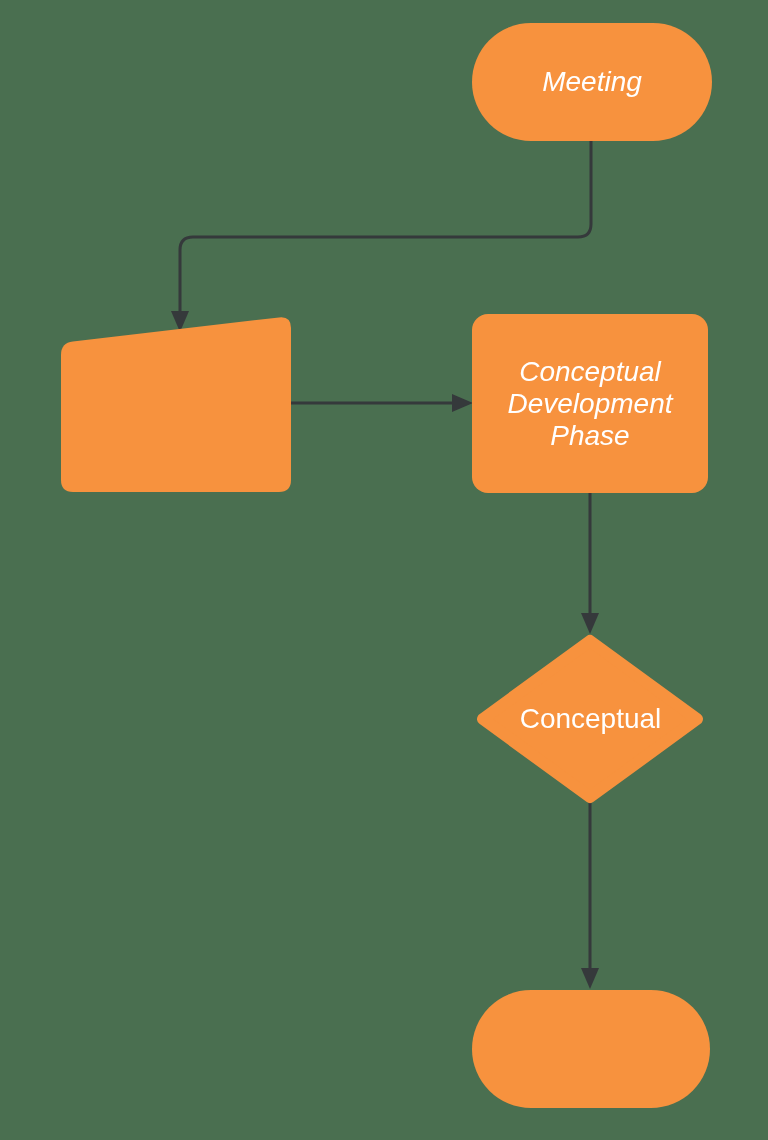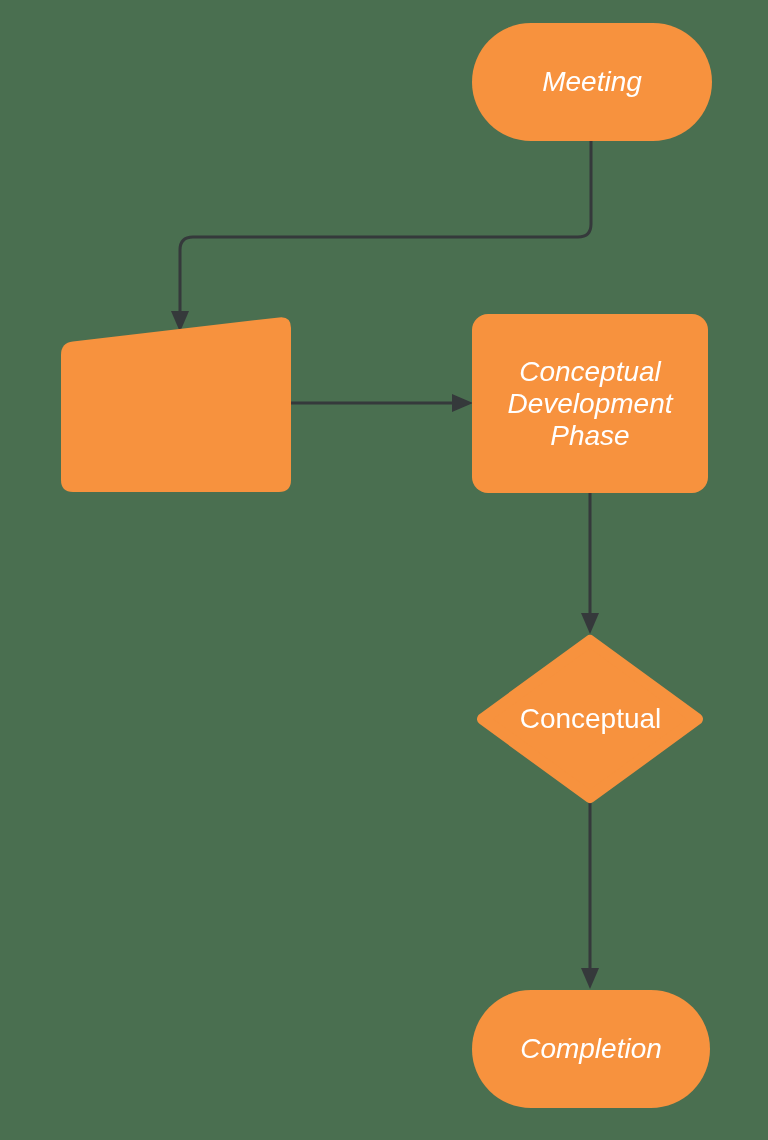--- a/index.html
+++ b/index.html
@@ -87,15 +87,14 @@
     <rect class="node-shape" x="472" y="990" width="238" height="118" rx="59" ry="59"></rect>
   </svg>
 
   <div class="node-label" style="left:472px; top:23px; width:240px; height:118px;">Meeting</div>
 
 
   <div class="node-label" style="left:490px; top:314px; width:200px; height:179px;text-align:center;">Conceptual Development Phase</div>
 
   <div class="node-label upright" style="left:478px; top:635px; width:225px; height:168px;">Conceptual</div>
 
-  <div class="node-label" style="left:472px; top:990px; width:238px; height:118px;">Completion</div>
 
 </div>
 
 </body></html>

